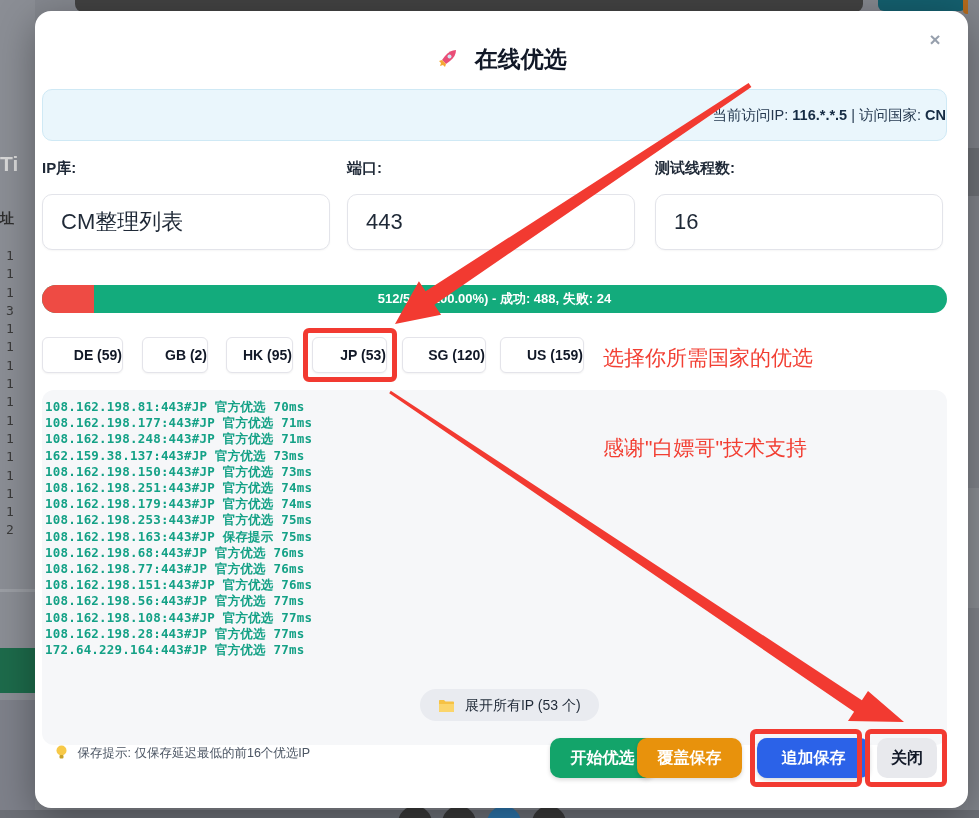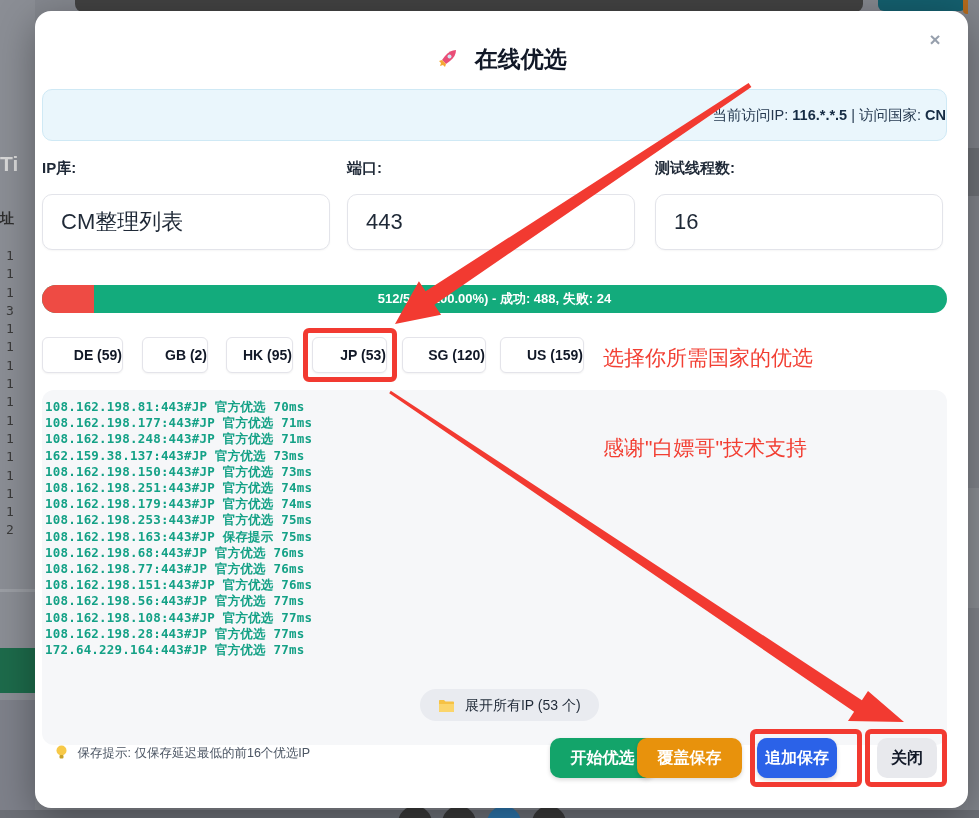--- a/index.html
+++ b/index.html
@@ -67,21 +67,21 @@
   .expand-btn .ficon { display:inline-block; vertical-align:-2px; margin-right:7px; }
 
   .tip-row { position:absolute; left:20px; top:734px; font-size:12.5px; color:#4b5563; }
   .tip-row .bicon { display:inline-block; vertical-align:-3px; margin-right:6px; }
 
   .action-btn { position:absolute; top:727px; height:40px; border:none; border-radius:10px;
                 font-size:16px; font-weight:bold; color:#fff; cursor:pointer;
                 box-shadow:0 2px 4px rgba(0,0,0,.15); font-family:"Liberation Sans",sans-serif; }
   .a-start { left:487px; width:105px; background:#13a46a;margin-left:28px; }
   .a-cover { left:602px; width:105px; background:#e8920c; }
-  .a-append{ left:722px; width:80px; background:#2b62e8; }
+  .a-append{ left:722px; width:113px; background:#2b62e8; }
   .a-close { left:842px; width:60px;  background:#e8e9ed; color:#111827; box-shadow:none; }
 
   
   .anno { position:absolute; z-index:5; pointer-events:none; }
   .red-box { border:5px solid #f23a31; border-radius:6px; background:transparent; }
   .box-jp     { left:303px; top:328px; width:94px;  height:54px; }
   .box-append { left:750px; top:729px; width:112px; height:58px; }
   .box-close  { left:865px; top:729px; width:82px;  height:58px; }
   .red-text { color:#f23f33; font-size:21px; white-space:nowrap; }
   .t-country { left:603px; top:344px; }

